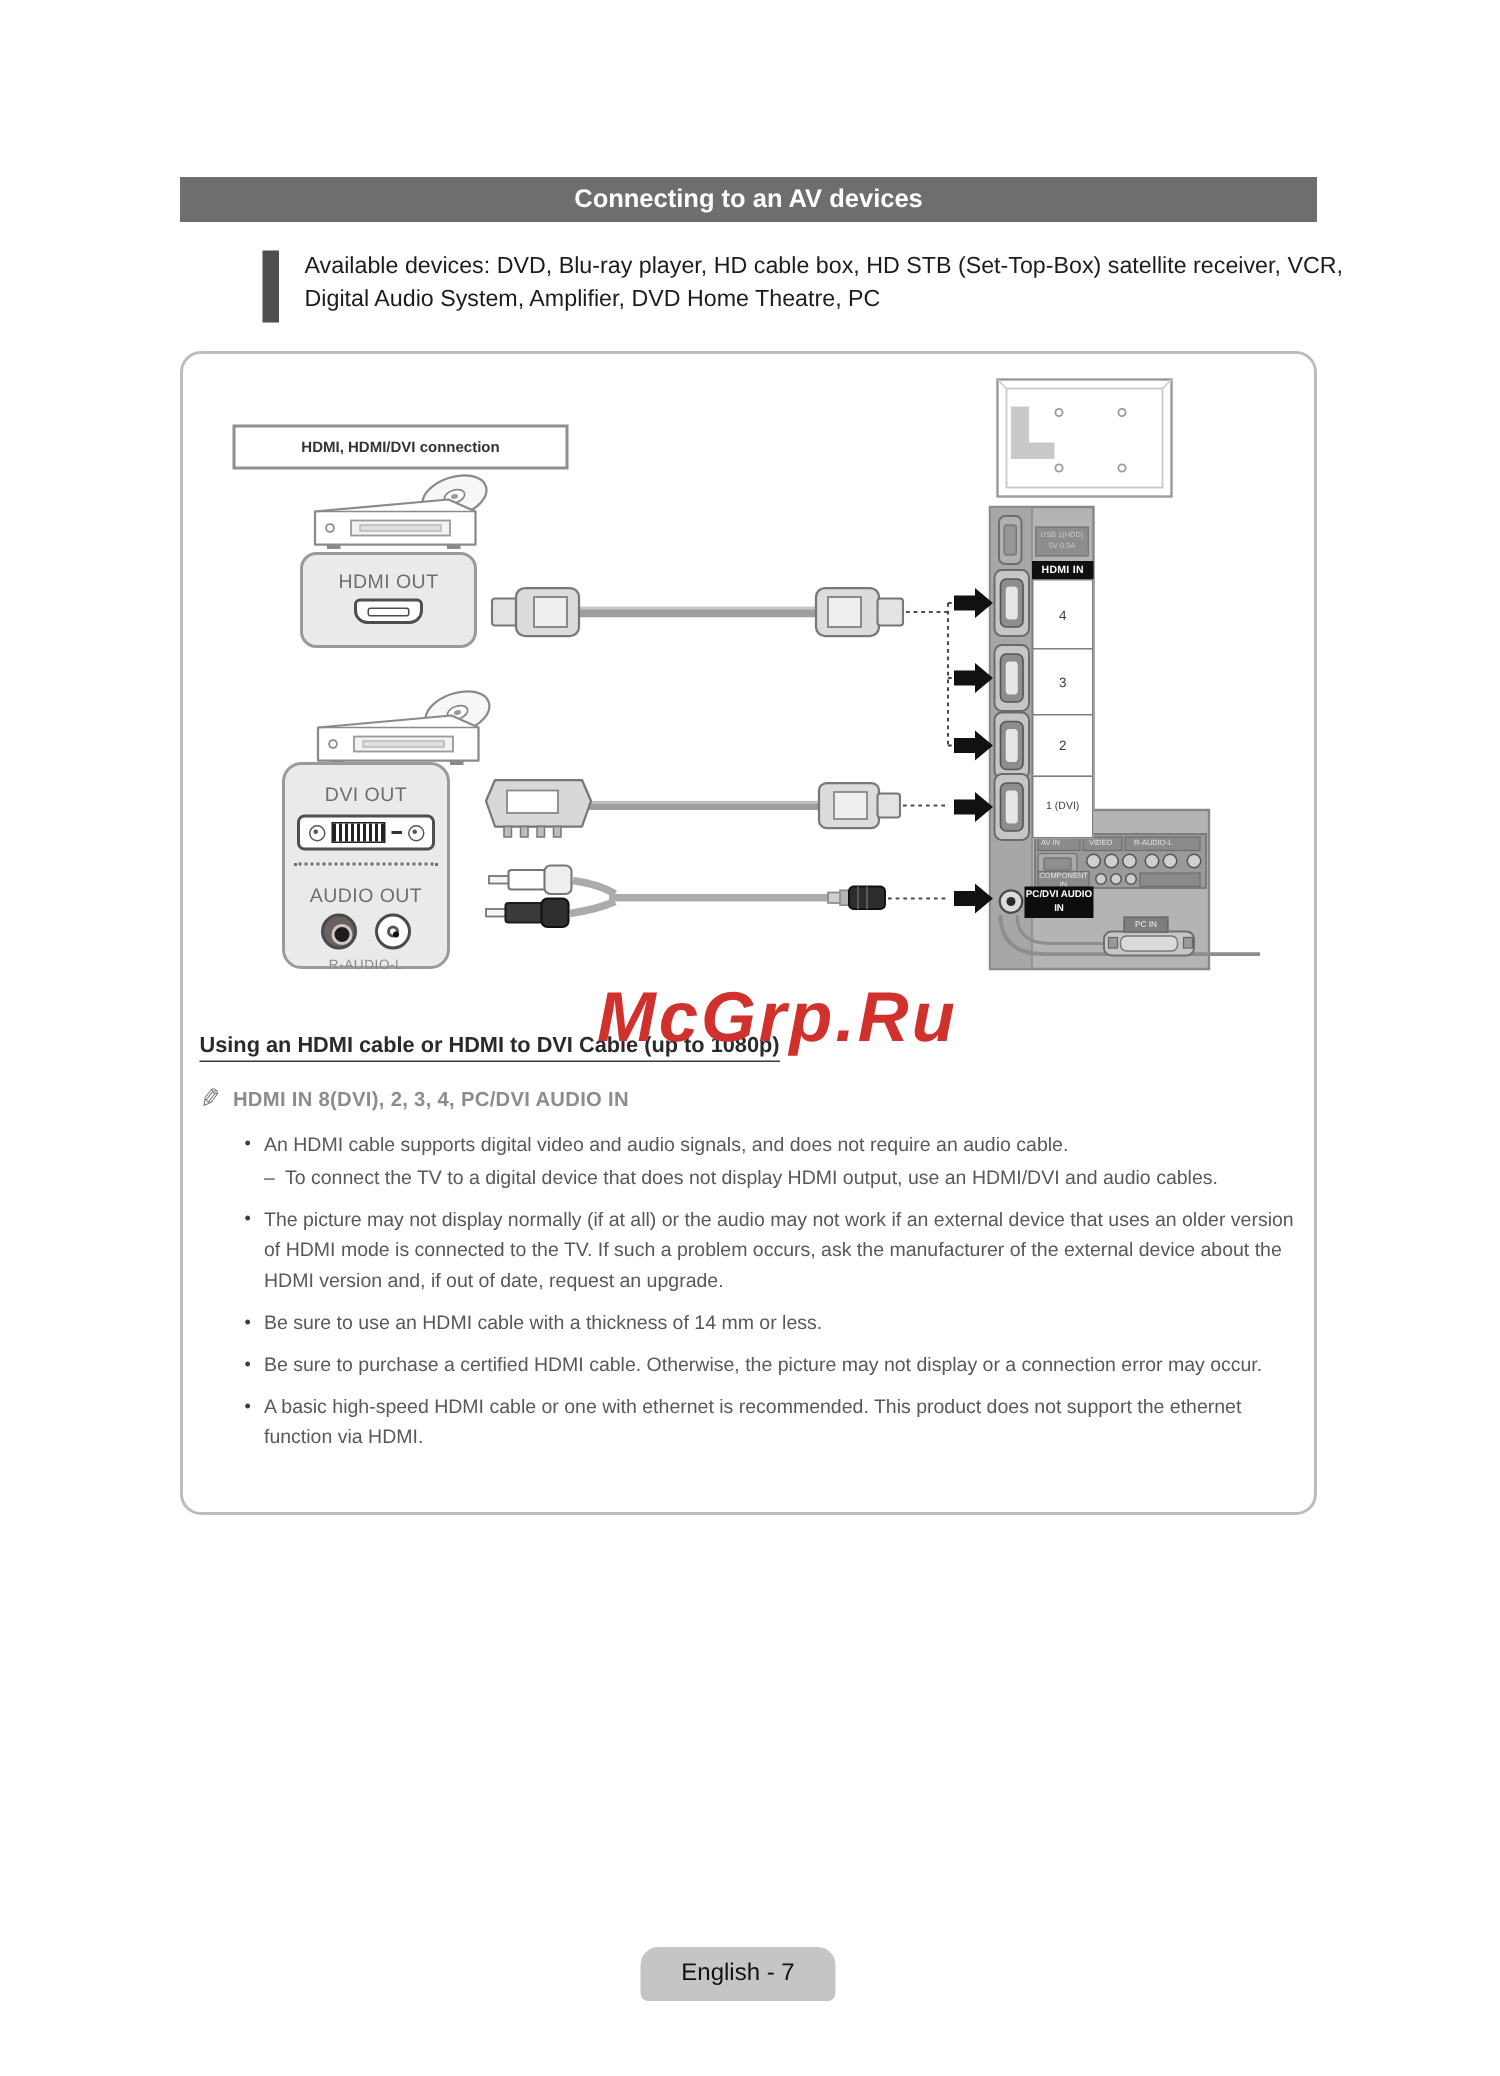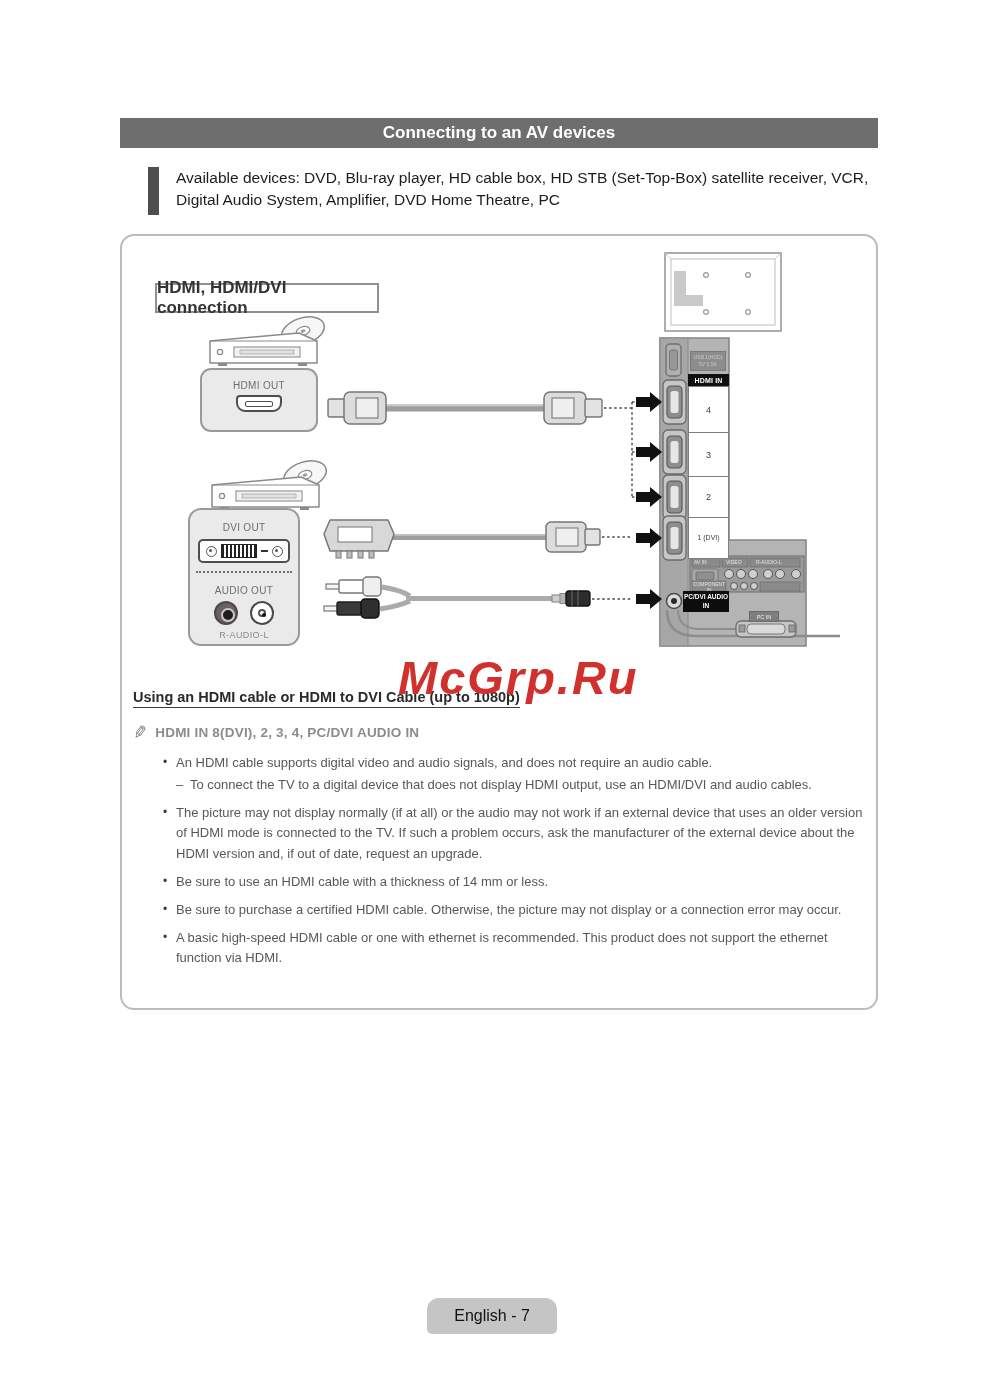--- a/index.html
+++ b/index.html
@@ -3,35 +3,35 @@
 <meta charset="utf-8">
 <style>
   html,body{margin:0;padding:0;background:#fff;}
   #page{position:relative;width:1000px;height:1384px;background:#ffffff;overflow:hidden;
         font-family:"Liberation Sans", sans-serif;color:#444;}
   .abs{position:absolute;}
 
   
   #title-bar{left:120px;top:118px;width:758px;height:30px;background:#6e6e6e;
     display:flex;align-items:center;justify-content:center;color:#fff;font-weight:bold;font-size:17px;}
-  #intro-wrap{left:109px;top:167px;width:758px;display:flex;padding-left:39px;}
+  #intro-wrap{left:136px;top:167px;width:758px;display:flex;padding-left:39px;}
   #intro-accent{width:11px;background:#4f4f4f;min-height:48px;}
   #intro-text{padding-left:17px;font-size:15.5px;line-height:1.45;color:#1c1c1c;width:720px;}
 
   
   #frame{left:120px;top:234px;width:758px;height:776px;border:2px solid #bcbcbc;border-radius:14px;box-sizing:border-box;}
 
   
   #conn-label{left:155px;top:283px;width:220px;height:26px;border:2px solid #8f8f8f;
-    display:flex;align-items:center;justify-content:center;font-size:17px;font-weight:bold;color:#333;background:#fff;}
+    display:flex;align-items:center;justify-content:center;font-size:10px;font-weight:bold;color:#333;background:#fff;}
 
   
   .port-box{background:#eaeaea;border:2px solid #9a9a9a;border-radius:11px;box-sizing:border-box;text-align:center;}
   #hdmi-out-box{left:200px;top:368px;width:118px;height:64px;}
-  .port-label{font-size:10px;color:#6e6e6e;letter-spacing:.3px;}
+  .port-label{font-size:13px;color:#6e6e6e;letter-spacing:.3px;}
   #hdmi-out-box .port-label{margin-top:10px;}
   .hdmi-jack{margin:4px auto 0;width:46px;height:17px;background:#fff;border:2px solid #4e4e4e;
     border-radius:4px 4px 9px 9px;position:relative;box-sizing:border-box;}
   .hdmi-jack::after{content:"";position:absolute;left:7px;top:4px;right:7px;height:4px;border:1.5px solid #4e4e4e;border-radius:2px;}
 
   #dvi-box{left:188px;top:508px;width:112px;height:138px;border-radius:13px;}
   #dvi-box .port-label{margin-top:12px;}
   .dvi-jack{margin:6px auto 0;width:92px;height:24px;background:#fff;border:2px solid #4e4e4e;border-radius:5px;
     display:flex;align-items:center;justify-content:center;gap:4px;box-sizing:border-box;}
   .screw{width:9px;height:9px;border:1.5px solid #555;border-radius:50%;position:relative;}

